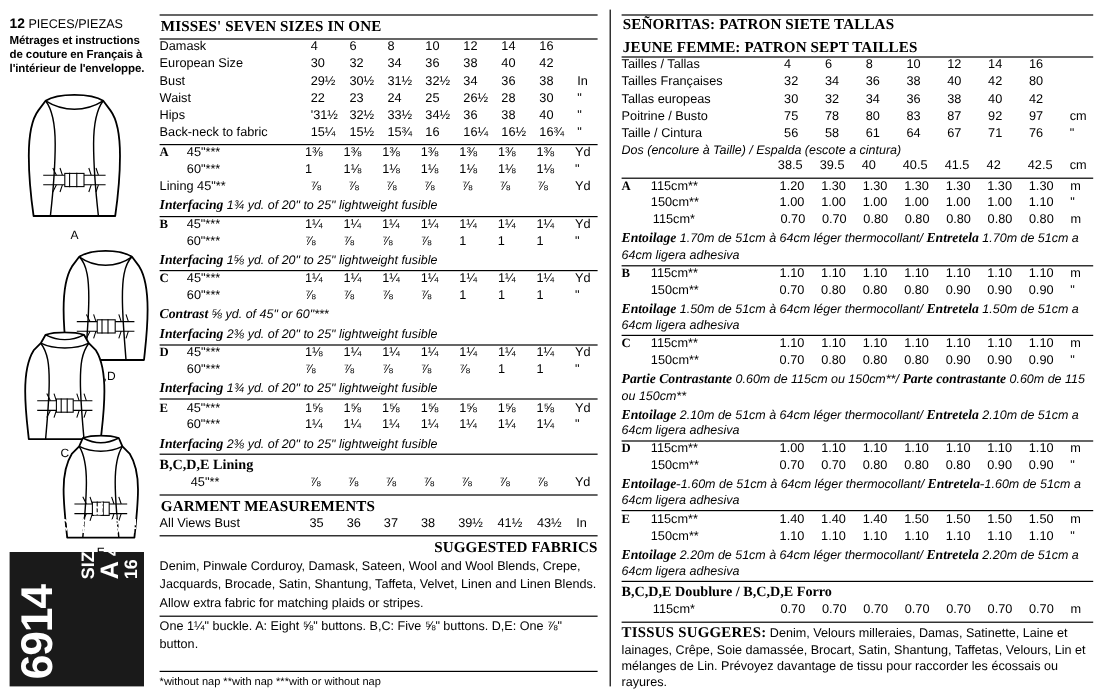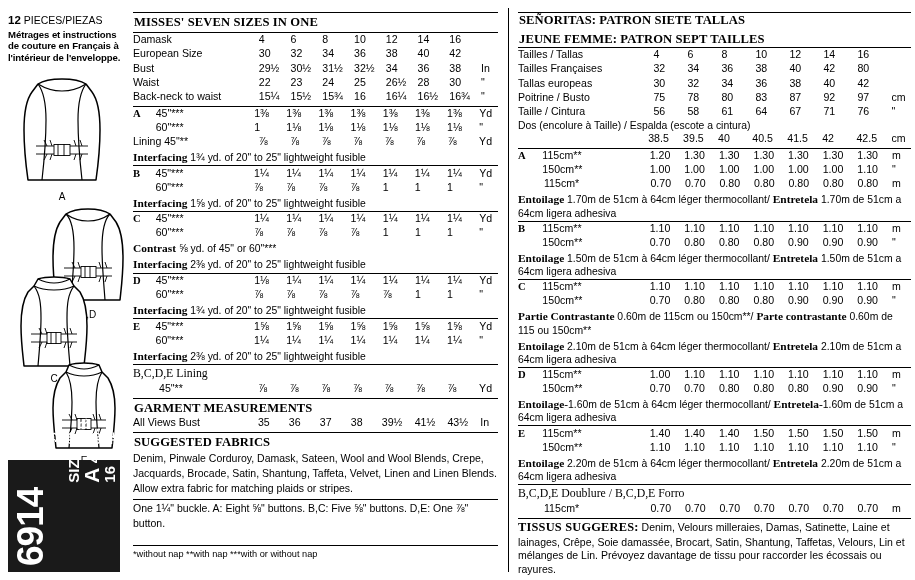--- a/index.html
+++ b/index.html
@@ -63,27 +63,27 @@
   }
 
   table.t { width: 100%; border-collapse: collapse; }
   table.t td { font-size: 10.6px; line-height: 1.28; padding: 0.3px 0; vertical-align: baseline; }
   td.lab { text-align: left; white-space: nowrap; }
   td.v { text-align: left; width: 36px; }
   td.u { text-align: left; width: 20px; }
   td.view { font-family:"Liberation Serif", serif; font-weight: bold; font-size: 12px; width: 26px; }
 
   .note {
-    font-size: 10.4px; line-height: 1.25; padding: 1px 0;
+    font-size: 10.4px; line-height: 1.25; padding: 1px 0; font-style: italic;
   }
   .note b, .note .bold {
     font-family: "Liberation Serif", serif; font-weight: bold; font-size: 11.4px;
   }
   .head-b {
-    font-family: "Liberation Serif", serif; font-weight: normal; font-size: 11.8px;
+    font-family: "Liberation Serif", serif; font-weight: bold; font-size: 11.8px;
     padding: 1.5px 0 0.5px 0;
   }
   .body-txt { font-size: 10.5px; line-height: 1.45; padding: 1px 0 2px 0; }
   .body-txt.tight { line-height: 1.28; }
   .lead {
     font-family: "Liberation Serif", serif; font-weight: bold; font-size: 12.4px;
     letter-spacing: 0.2px;
   }
   .footnote { font-size: 9.2px; padding-top: 3px; }
 </style>
@@ -252,21 +252,32 @@
             <td class="v">22</td>
             <td class="v">23</td>
             <td class="v">24</td>
             <td class="v">25</td>
             <td class="v">26½</td>
             <td class="v">28</td>
             <td class="v">30</td>
             <td class="u">"</td>
           </tr>
           <tr>
-            <td class="lab" style="width:140px">Back-neck to waist</td>
+            <td class="lab" style="width:140px">Hips</td>
+            <td class="v">'31½</td>
+            <td class="v">32½</td>
+            <td class="v">33½</td>
+            <td class="v">34½</td>
+            <td class="v">36</td>
+            <td class="v">38</td>
+            <td class="v">40</td>
+            <td class="u">"</td>
+          </tr>
+          <tr>
+            <td class="lab" style="width:140px">Back-neck to fabric</td>
             <td class="v">15¼</td>
             <td class="v">15½</td>
             <td class="v">15¾</td>
             <td class="v">16</td>
             <td class="v">16¼</td>
             <td class="v">16½</td>
             <td class="v">16¾</td>
             <td class="u">"</td>
           </tr>
         </tbody>
@@ -471,21 +482,21 @@
             <td class="v">38</td>
             <td class="v">39½</td>
             <td class="v">41½</td>
             <td class="v">43½</td>
             <td class="u">In</td>
           </tr>
         </tbody>
     </table>
 
     <div class="rule" style="margin-top:2px;"></div>
-    <div class="sec-title" style="padding-bottom:0;">SUGGESTED FABRICS</div>
+    <div class="sec-title" style="padding-bottom:0;text-align:right;">SUGGESTED FABRICS</div>
     <div class="body-txt">Denim, Pinwale Corduroy, Damask, Sateen, Wool and Wool Blends, Crepe, Jacquards, Brocade, Satin, Shantung, Taffeta, Velvet, Linen and Linen Blends. Allow extra fabric for matching plaids or stripes.</div>
 
     <div class="rule"></div>
     <div class="body-txt">One 1¼" buckle. A: Eight ⅝" buttons. B,C: Five ⅝" buttons. D,E: One ⅞" button.</div>
 
     <div class="rule" style="margin-top:12px;"></div>
     <div class="footnote">*without nap    **with nap    ***with or without nap</div>
   </div>
 
   <div class="col col-right">

